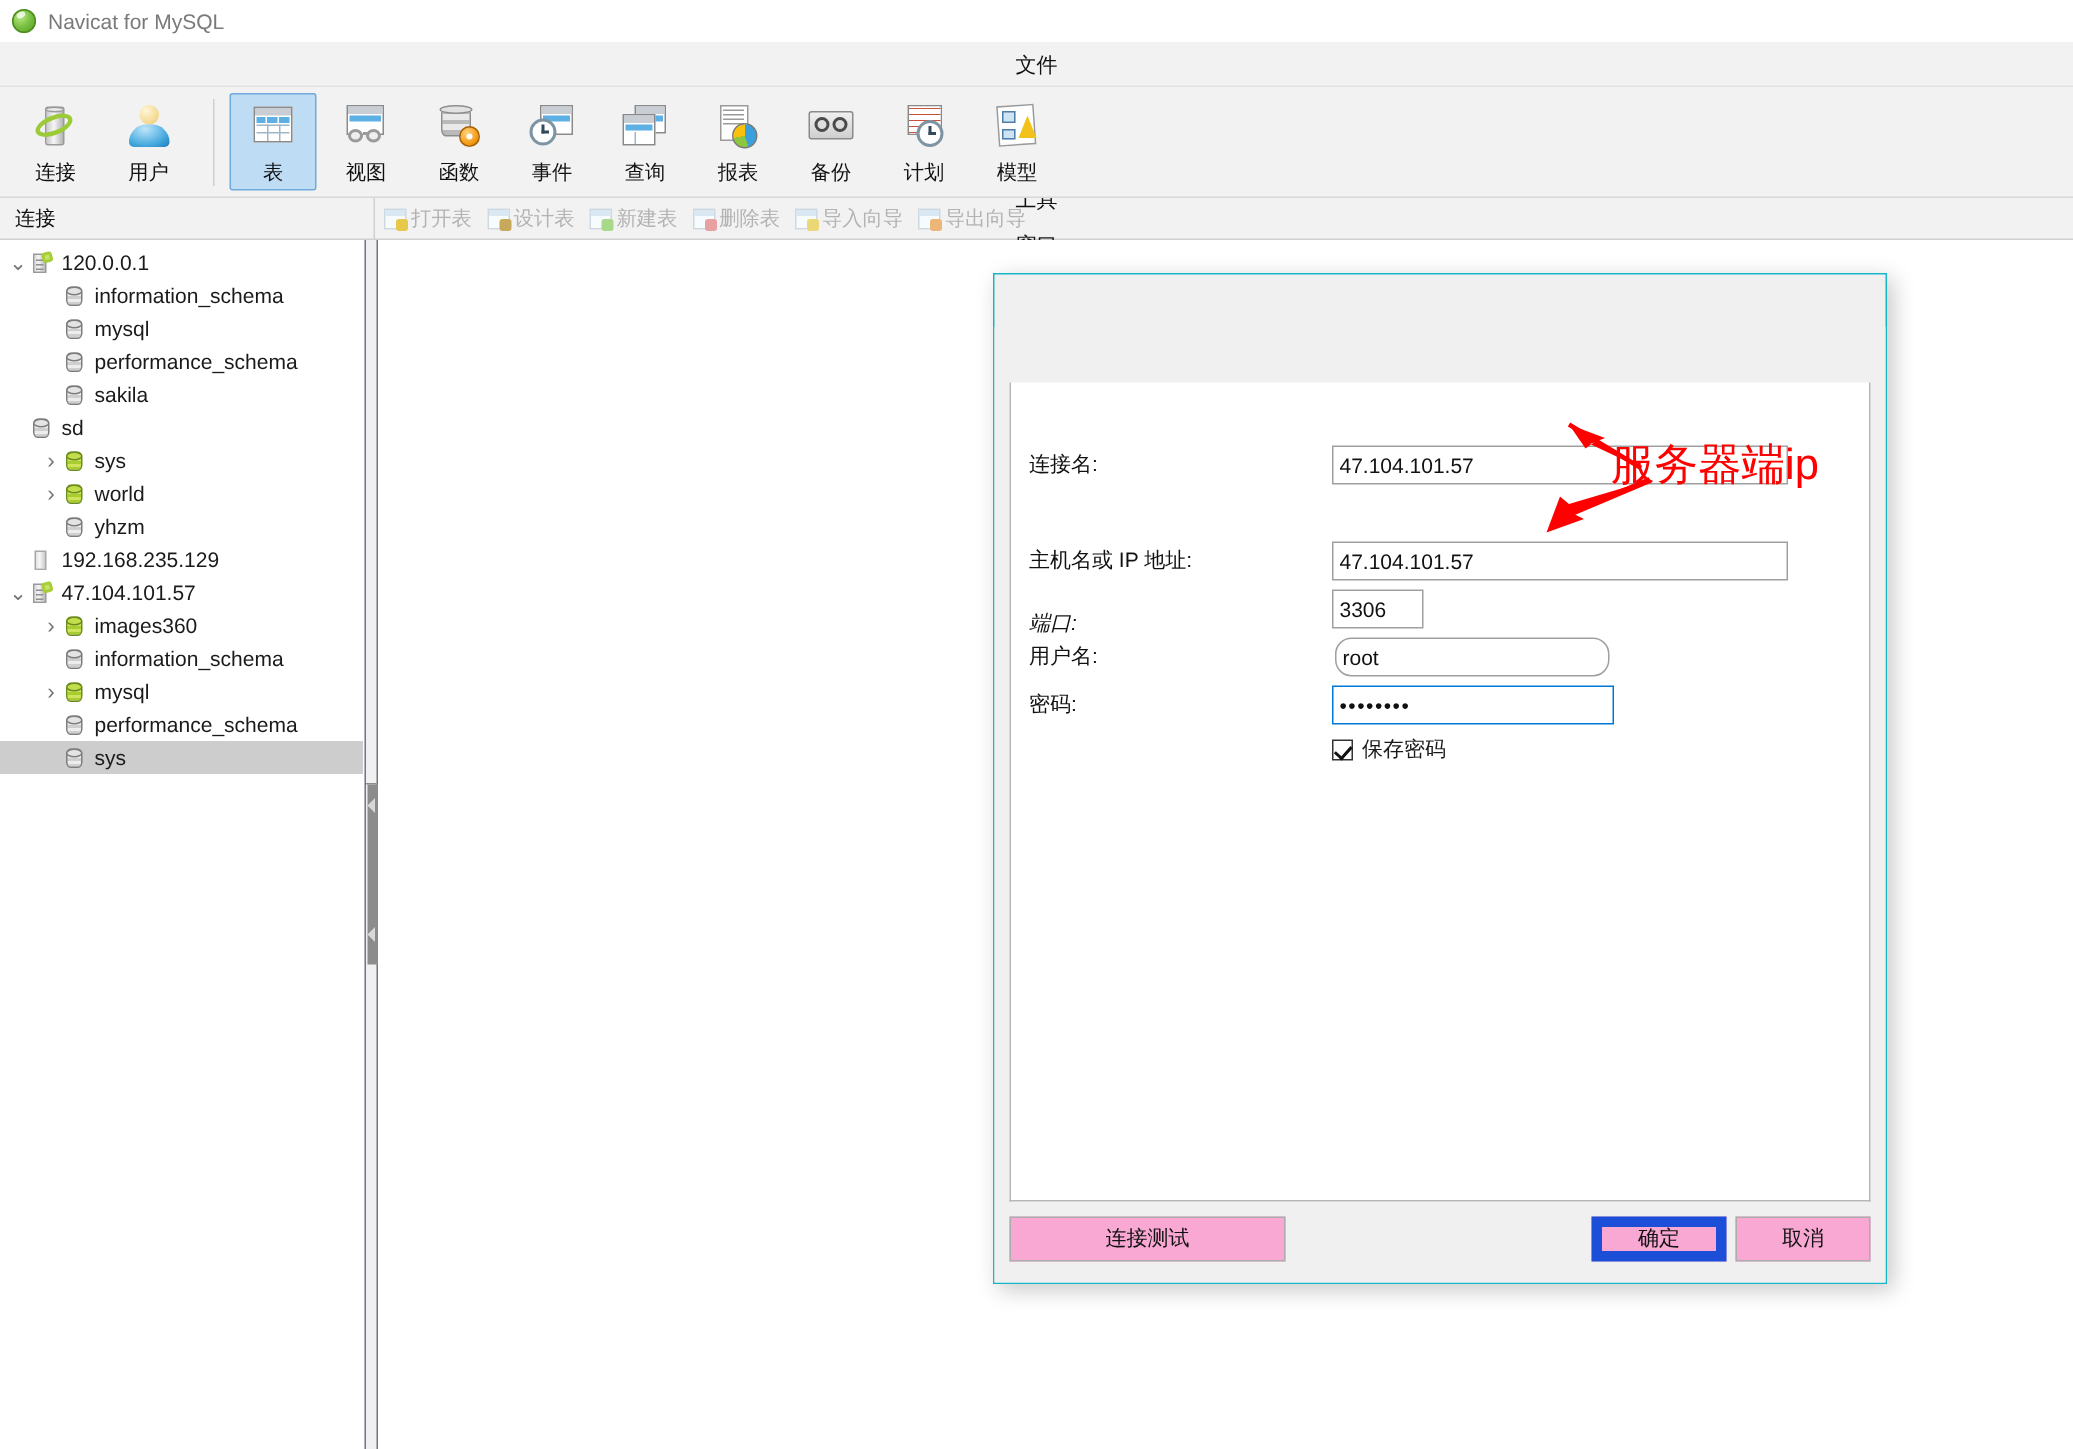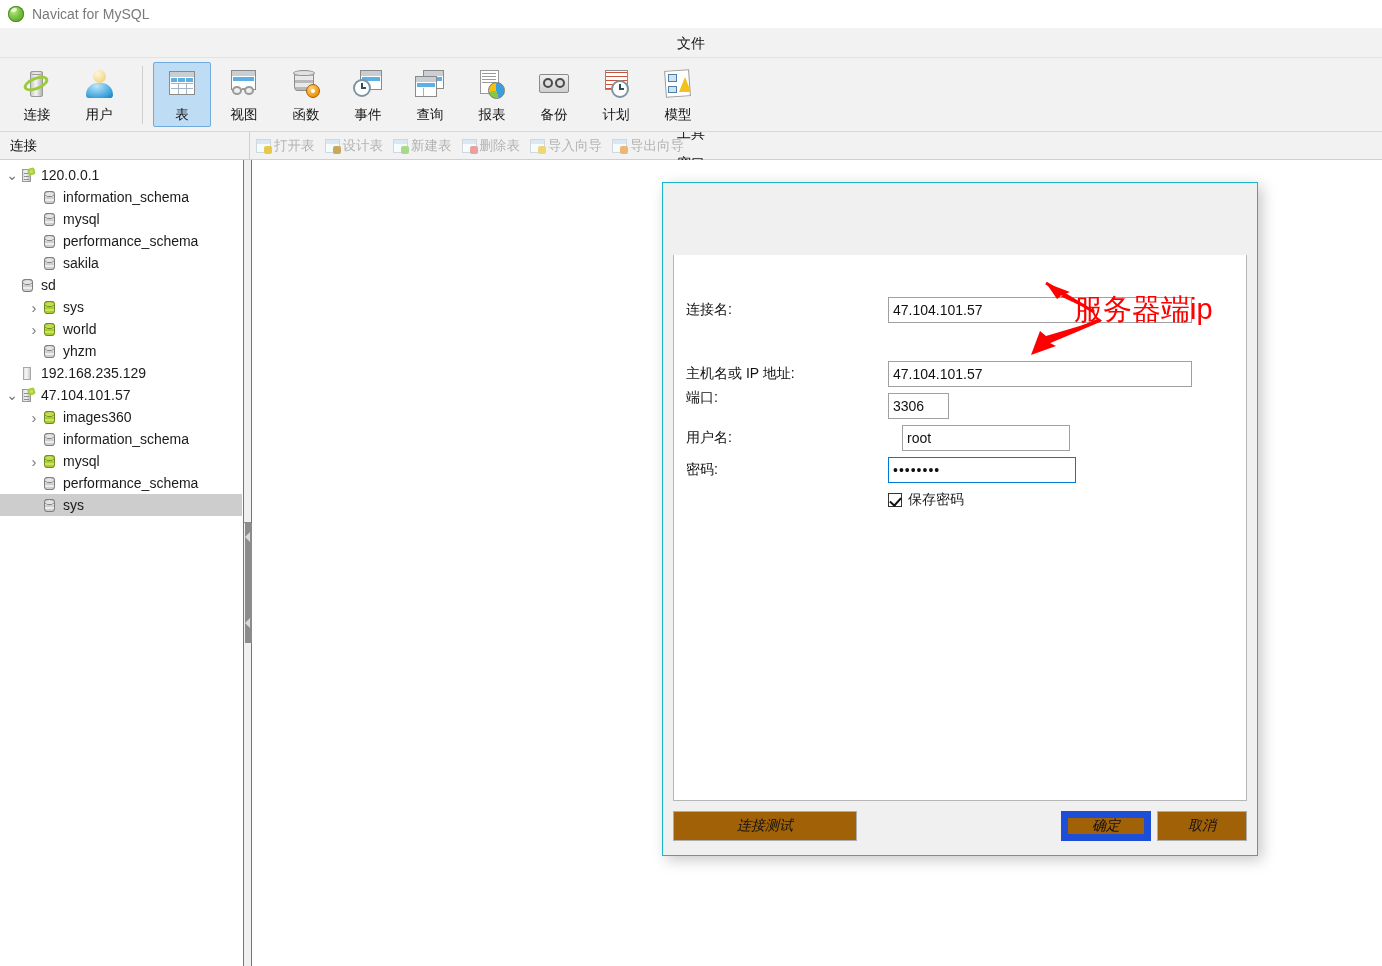--- a/index.html
+++ b/index.html
@@ -223,23 +223,23 @@
   .cbx.checked::after {
     content:""; position:absolute; left:3px; top:1px; width:5px; height:9px;
     border-right:2px solid #111; border-bottom:2px solid #111;
     transform:rotate(42deg);
   }
   #checkbox-row .cbx-label { font-size:14px; }
 
   
   #dlg-footer { position:absolute; left:10px; right:10px; bottom:10px; height:34px; }
   .dlg-btn {
-    position:absolute; height:30px; background:#a16207; border:1px solid #adadad;
+    position:absolute; height:30px; background:#f9a8d4; border:1px solid #adadad;
     font-family:"Liberation Sans","DejaVu Sans",sans-serif; font-size:14px; color:#111;
-    display:flex; align-items:center; justify-content:center; cursor:default;font-style:italic;
+    display:flex; align-items:center; justify-content:center; cursor:default;
   }
   .dlg-btn.default { border:7px solid #1d4ed8; }
 
   
   #annot { position:absolute; left:0; top:0; width:1382px; height:966px; pointer-events:none; z-index:30; }
   #annot-text {
     position:absolute; left:1074px; top:290px;
     color:#ff0000; font-size:29px; font-weight:400;
     font-family:"Liberation Sans","DejaVu Sans",sans-serif;
     white-space:nowrap; z-index:31; pointer-events:none;
@@ -583,29 +583,29 @@
       <div class="field-row" style="left:12px; top:46px;">
         <span class="field-label">连接名:</span>
       </div>
       <input class="field-input" style="position: absolute; left: 214px; top: 42px; width: 304px;" value="47.104.101.57">
 
       <div class="field-row" style="left:12px; top:110px;">
         <span class="field-label">主机名或 IP 地址:</span>
       </div>
       <input class="field-input" style="position: absolute; left: 214px; top: 106px; width: 304px;" value="47.104.101.57">
 
-      <div class="field-row" style="left:12px; top:134px;">
+      <div class="field-row" style="left:12px; top:152px;font-style:italic;">
         <span class="field-label">端口:</span>
       </div>
       <input class="field-input" style="position: absolute; left: 214px; top: 138px; width: 61px;" value="3306">
 
       <div class="field-row" style="left:12px; top:174px;">
         <span class="field-label">用户名:</span>
       </div>
-      <input class="field-input" style="position: absolute; left: 228px; top: 170px; width: 168px;" value="root">
+      <input class="field-input" style="position: absolute; left: 216px; top: 170px; width: 183px; border-radius: 11px;" value="root">
 
       <div class="field-row" style="left:12px; top:206px;">
         <span class="field-label">密码:</span>
       </div>
       <input class="field-input focused" style="position: absolute; left: 214px; top: 202px; width: 188px; letter-spacing: 1px;" value="••••••••">
 
       <div id="checkbox-row" style="left:214px;top:236px;">
         <span class="cbx checked"></span>
         <span class="cbx-label">保存密码</span>
       </div>

